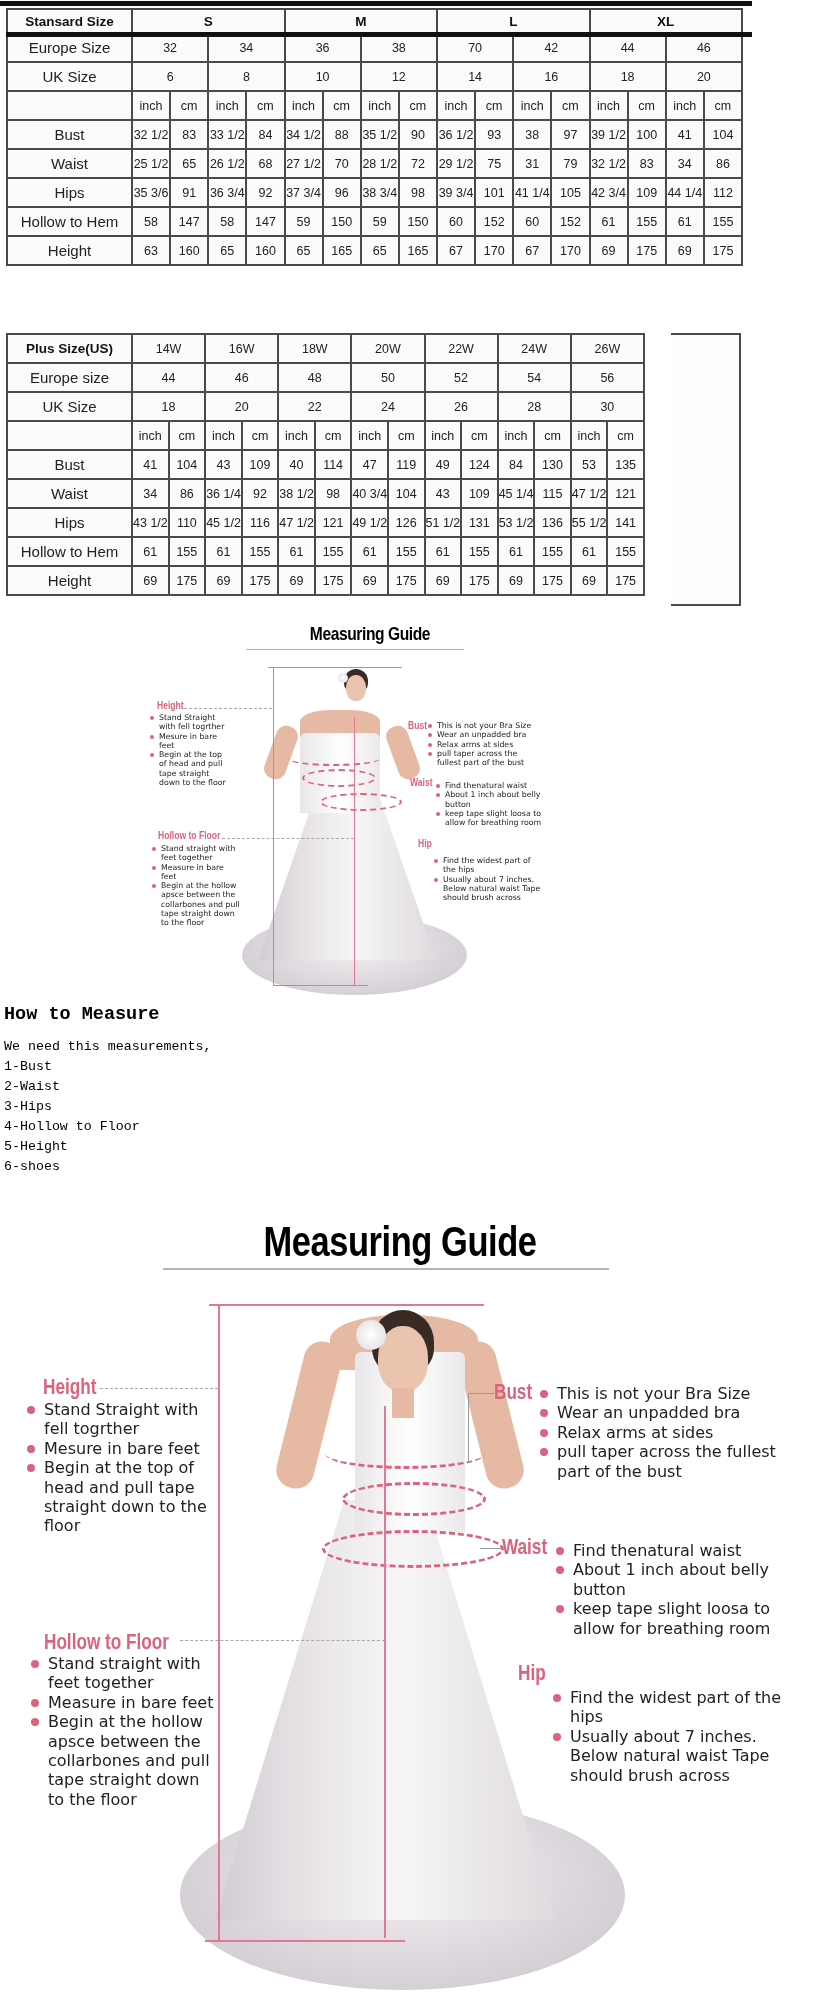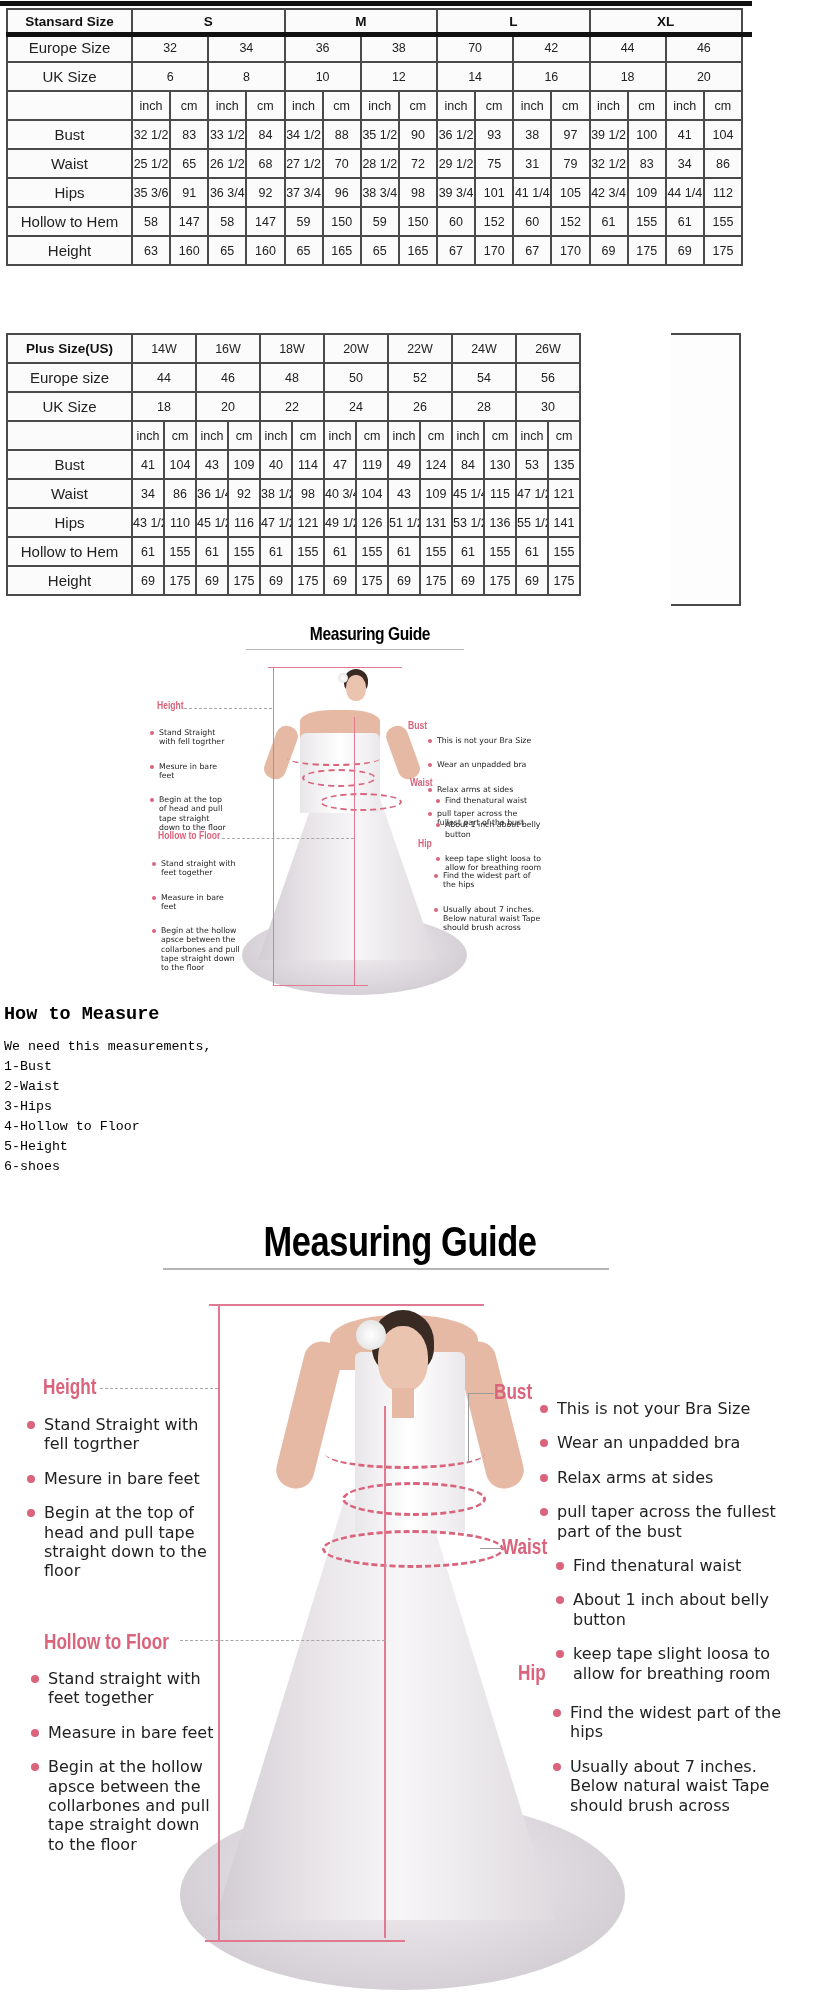--- a/index.html
+++ b/index.html
@@ -10,34 +10,34 @@
   .size-table td { border: 2px solid #4a4a4a; text-align: center; font-size: 12.5px; padding: 0; color: #222; white-space: nowrap; overflow: hidden; }
   .size-table td.label { font-size: 15px; }
   .size-table td.bold { font-weight: bold; font-size: 13.5px; color: #111; }
 
   #std-table { left: 6px; top: 8px; width: 737px; }
   #std-table tr.hdr td { height: 22px; }
   #std-table tr.row td { height: 27px; }
   #std-table-wrap-top { position: absolute; left: 0; top: 1px; width: 752px; height: 5px; background: #111; }
   #std-table-wrap-mid { position: absolute; left: 6px; top: 32px; width: 746px; height: 5px; background: #111; }
 
-  #plus-table { left: 6px; top: 333px; width: 575px; }
+  #plus-table { left: 6px; top: 333px; width: 639px; }
   #plus-table tr td { height: 27px; }
   #plus-side { position: absolute; left: 671px; top: 333px; width: 70px; height: 273px; border: 2px solid #4a4a4a; border-left: none; box-sizing: border-box; background: #fdfdfd; }
 
   
   .guide { position: absolute; }
   .guide-title { position: absolute; font-family: "Liberation Sans", sans-serif; font-weight: bold; color: #000; text-align: center; letter-spacing: -0.5px; transform: scaleX(0.82); transform-origin: center; }
   .guide-rule { position: absolute; height: 2px; background: #b5b5b5; }
   .pink-line { position: absolute; background: #e07a93; }
   .section-label { position: absolute; font-family: "Liberation Sans", sans-serif; font-weight: bold; color: #d9647c; transform: scaleX(0.78); transform-origin: left center; white-space: nowrap; }
   .dash { position: absolute; border-top: 1px dashed #a8a8a8; }
   .tick { position: absolute; background: #9a9a9a; }
   .bullets { position: absolute; margin: 0; padding: 0; list-style: none; font-family: "DejaVu Sans", sans-serif; color: #222; }
-  .bullets li { position: relative; margin-top: 15px; }
+  .bullets li { position: relative; }
   .bullets li::before { content: ""; position: absolute; border-radius: 50%; background: #d9647c; }
 
   .ellipse { position: absolute; border: 0 dashed #d9647c; border-radius: 50%; }
 
   
   #small-guide { left: 170px; top: 615px; width: 400px; height: 385px; }
   #small-guide .bullets { font-size: 7.8px; line-height: 9.3px; }
   #small-guide .bullets li { padding-left: 9px; }
   #small-guide .bullets li::before { width: 4px; height: 4px; left: 0; top: 3px; }
   #small-guide .section-label { font-size: 11px; }

